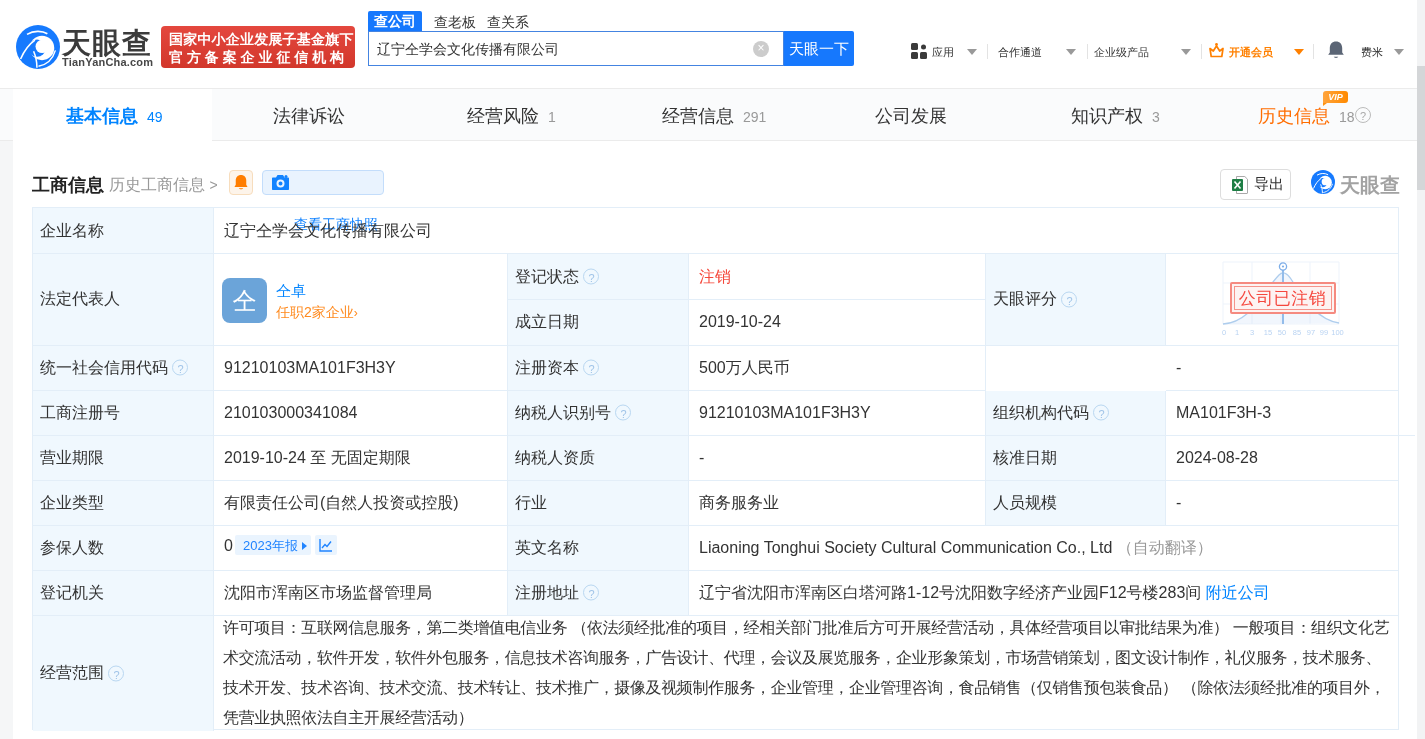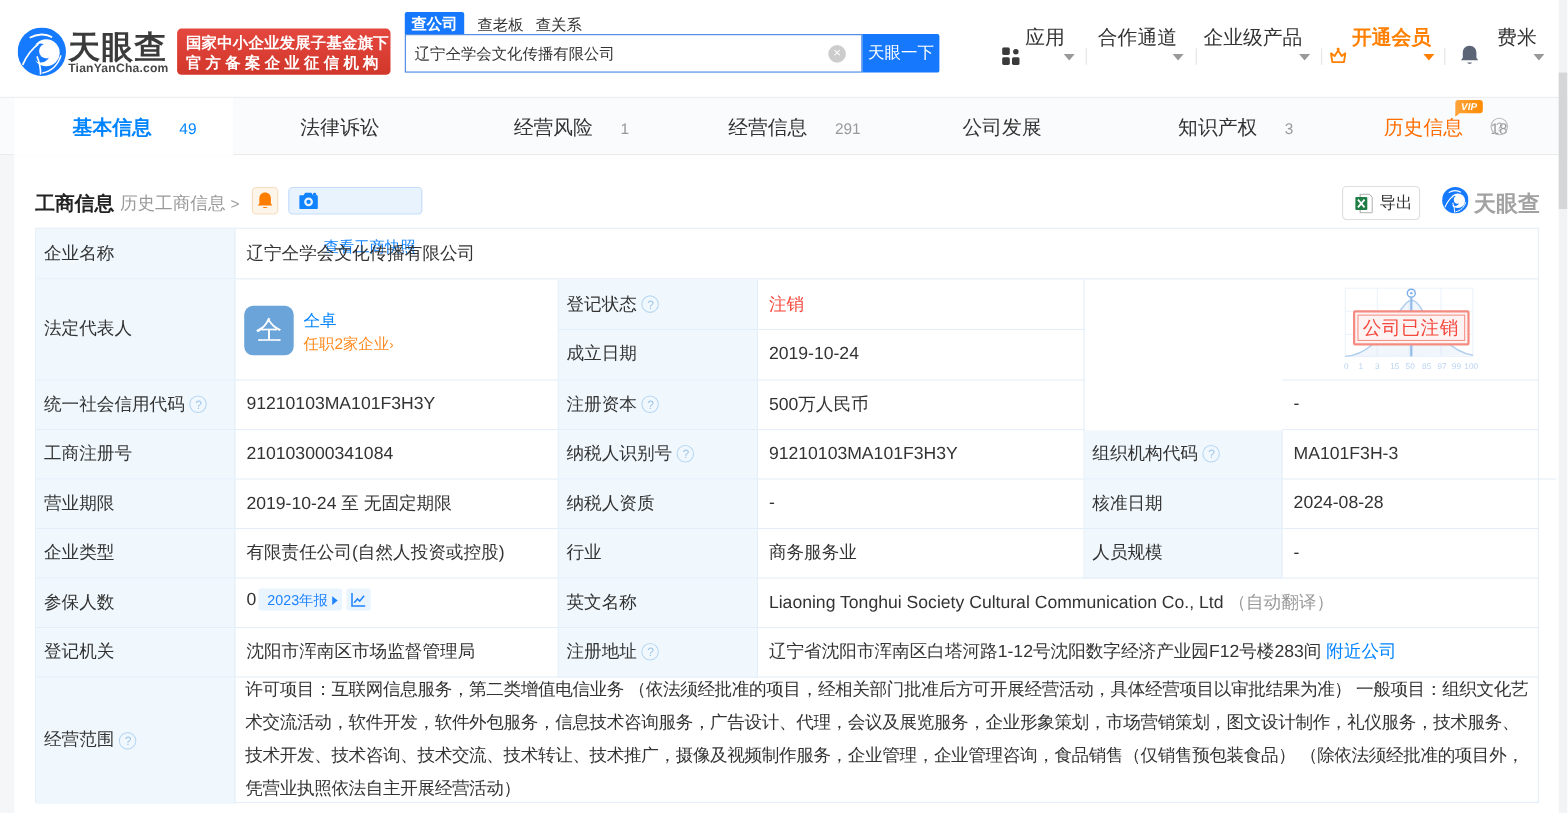--- a/index.html
+++ b/index.html
@@ -2,27 +2,27 @@
 <html><head>
 <meta charset="utf-8">
 <style>
 html,body{margin:0;padding:0;}
 body{width:1425px;height:739px;overflow:hidden;background:#fff;font-family:"Liberation Sans",sans-serif;}
 #page{position:relative;width:1425px;height:739px;overflow:hidden;}
 .abs{position:absolute;}
 .bb{box-sizing:border-box;}
 
 #hdr{position:absolute;left:0;top:0;width:1425px;height:89px;background:#fff;border-bottom:1px solid #ebebeb;box-sizing:border-box;}
-.navtxt{position:absolute;top:24px;height:20px;line-height:20px;font-size:18px;color:#333;white-space:nowrap;}
+.navtxt{position:absolute;top:42px;height:20px;line-height:20px;font-size:11px;color:#333;white-space:nowrap;}
 .navdiv{position:absolute;top:44px;width:1px;height:15px;background:#e3e3e3;}
 .caret{position:absolute;top:49px;width:0;height:0;border-left:5px solid transparent;border-right:5px solid transparent;border-top:6px solid #999;}
 
 #tabbar{position:absolute;left:0;top:89px;width:1425px;height:52px;background:#fafbfc;border-bottom:1px solid #ebebeb;box-sizing:border-box;}
 .tab{position:absolute;top:16px;height:22px;line-height:22px;font-size:18px;color:#333;white-space:nowrap;}
-.tabnum{font-size:14px;color:#999;margin-left:20px;}
+.tabnum{font-size:14px;color:#999;margin-left:4px;}
 
 .qcirc{display:inline-block;width:16px;height:16px;border-radius:50%;border:1px solid #b9d7f1;color:#a0c4e8;font-size:11px;line-height:16px;text-align:center;vertical-align:middle;box-sizing:border-box;background:transparent;}
 
 .cell{position:absolute;box-sizing:border-box;}
 .lbl{background:#f0f8fe;}
 .ltext{position:absolute;left:7px;font-size:16px;color:#333;white-space:nowrap;}
 .vtext{position:absolute;left:8px;font-size:16px;color:#333;white-space:nowrap;}
 .blue{color:#0084ff;}
 </style>
 </head>
@@ -164,20 +164,23 @@
         <div class="ltext" style="top:50%;transform:translateY(-50%);">登记状态 <span class="qcirc">?</span></div>
       </div>
 <div class="cell" style="left:656px;top:46px;width:297px;height:46px;border-right:1px solid #e3eef8;border-bottom:1px solid #e3eef8;">
         <div class="vtext" style="left:10px;top:50%;transform:translateY(-50%);"><span style="color:#f5483b;">注销</span></div>
       </div>
 <div class="cell lbl" style="left:475px;top:92px;width:181px;height:45.5px;border-right:1px solid #e3eef8;border-bottom:1px solid #e3eef8;">
         <div class="ltext" style="top:50%;transform:translateY(-50%);">成立日期</div>
       </div>
 <div class="cell" style="left:656px;top:92px;width:297px;height:45.5px;border-right:1px solid #e3eef8;border-bottom:1px solid #e3eef8;">
         <div class="vtext" style="left:10px;top:50%;transform:translateY(-50%);">2019-10-24</div>
+      </div>
+<div class="cell lbl" style="left:953px;top:46px;width:180px;height:91.5px;border-right:1px solid #e3eef8;border-bottom:1px solid #e3eef8;">
+        <div class="ltext" style="top:50%;transform:translateY(-50%);">天眼评分 <span class="qcirc">?</span></div>
       </div>
 <div class="cell" style="left:1133px;top:46px;width:233px;height:91.5px;border-bottom:1px solid #e3eef8;">
         <svg class="abs" style="left:55px;top:8px;overflow:visible;" width="126" height="78" viewBox="0 0 126 78">
 <g stroke="#edf3fb" stroke-width="1">
             <path d="M2 0 V62 M31 0 V62 M60 0 V62 M89 0 V62 M118 0 V62 M2 0 H118 M2 21 H118 M2 42 H118 M2 62 H118"></path>
           </g>
 <path d="M2 62 C 30 60 40 32 58 13 C 62 9 66 11 70 17 C 84 40 98 58 118 61" fill="rgba(190,215,245,0.22)" stroke="none"></path>
 <path d="M2 62 C 30 60 40 32 58 13 C 62 9 66 11 70 17 C 84 40 98 58 118 61" fill="none" stroke="#aecded" stroke-width="1.3"></path>
 <line x1="62" y1="8" x2="62" y2="62" stroke="#93bcea" stroke-width="2"></line>
 <circle cx="62" cy="4.5" r="3.6" fill="#fff" stroke="#7eaee8" stroke-width="1.3"></circle>

